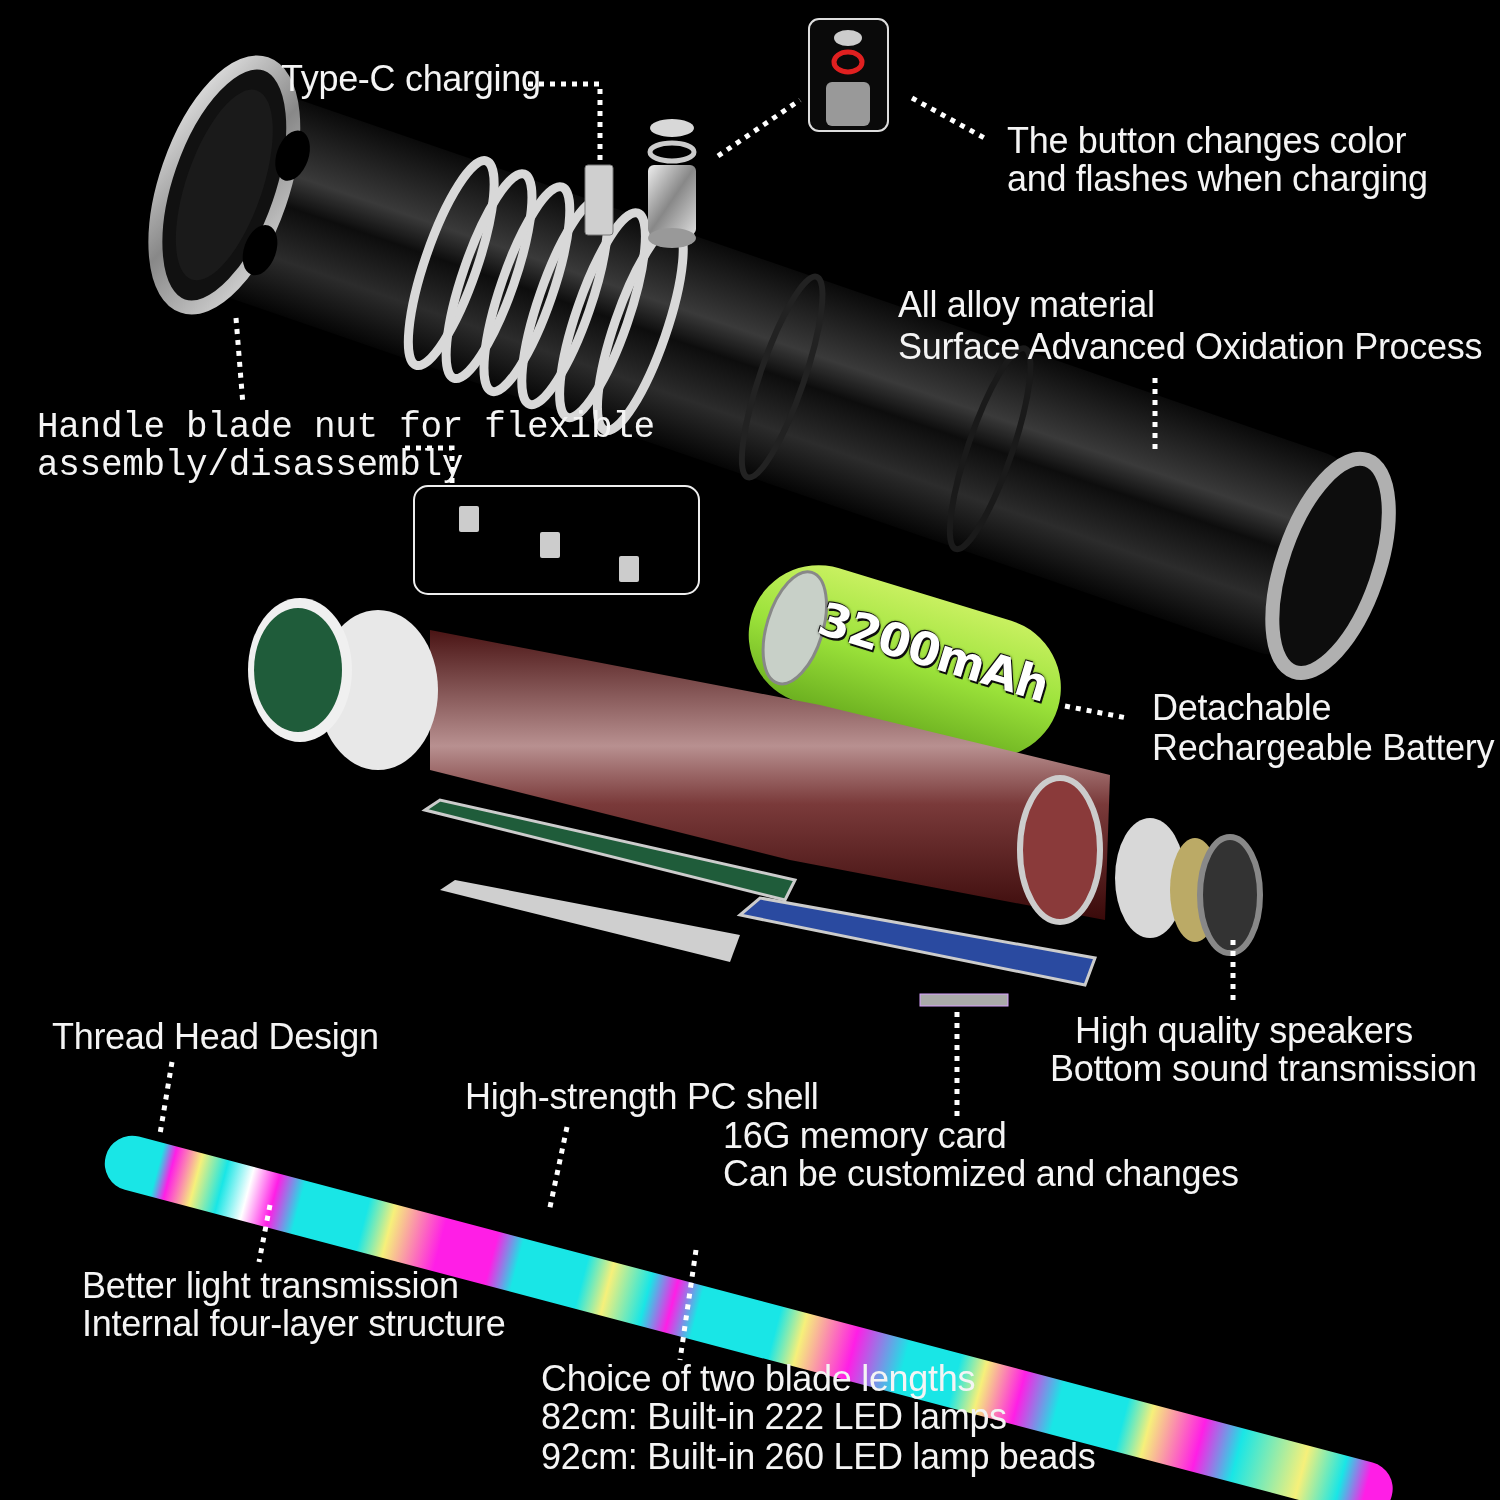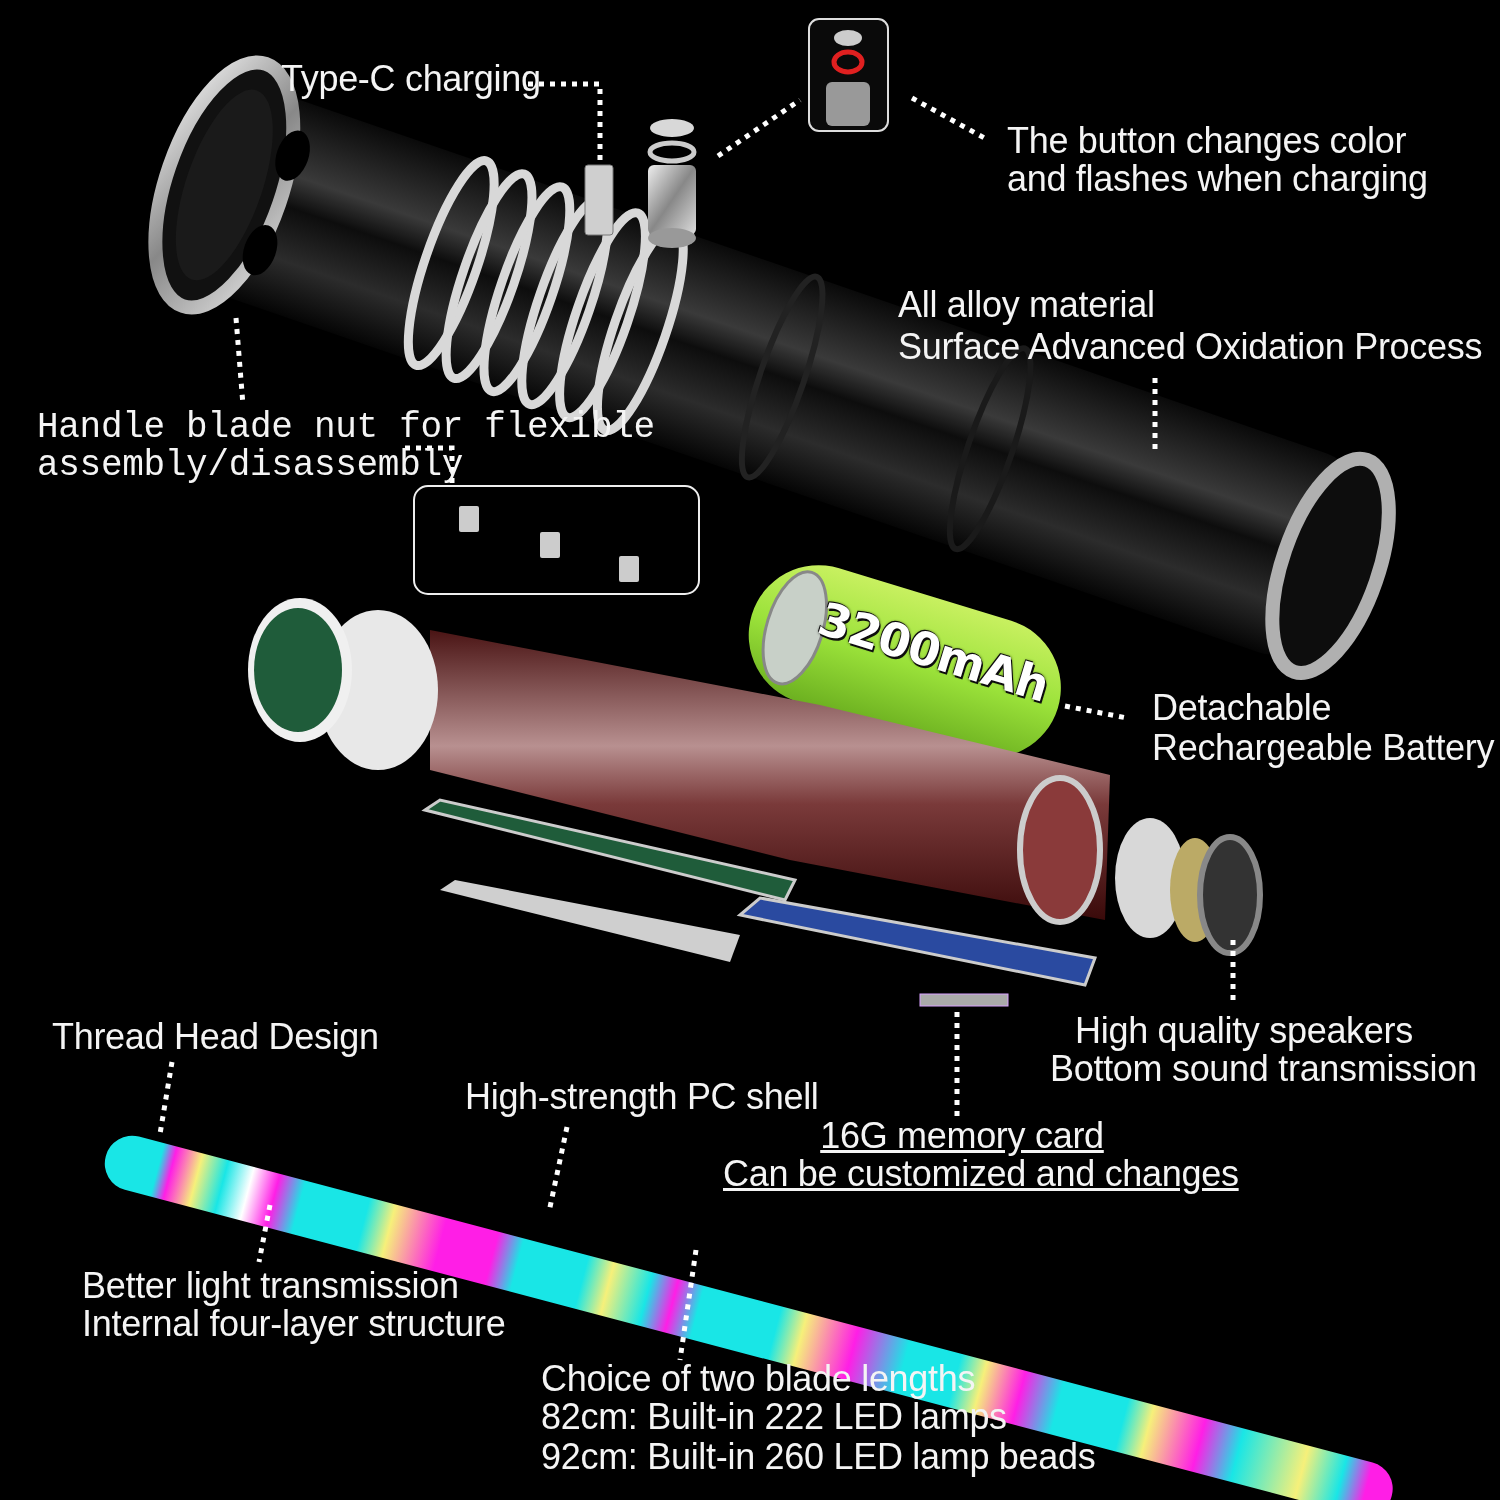--- a/index.html
+++ b/index.html
@@ -189,21 +189,21 @@
 </div>
 
 <div class="label" style="left:52px; top:1018px;">
   <div>Thread Head Design</div>
 </div>
 
 <div class="label" style="left:425px; top:1078px;margin-left:40px;">
   <div>High-strength PC shell</div>
 </div>
 
-<div class="label" style="left:723px; top:1117px; text-align:center; width:478px;text-decoration:underline;">
+<div class="label" style="left:723px; top:1117px; text-align:left; width:478px;">
   <div>16G memory card</div>
   <div>Can be customized and changes</div>
 </div>
 
 <div class="label" style="left:82px; top:1265px;">
   <div style="margin-top:2px;">Better light transmission</div>
   <div>Internal four-layer structure</div>
 </div>
 
 <div class="label" style="left:541px; top:1360px;">

